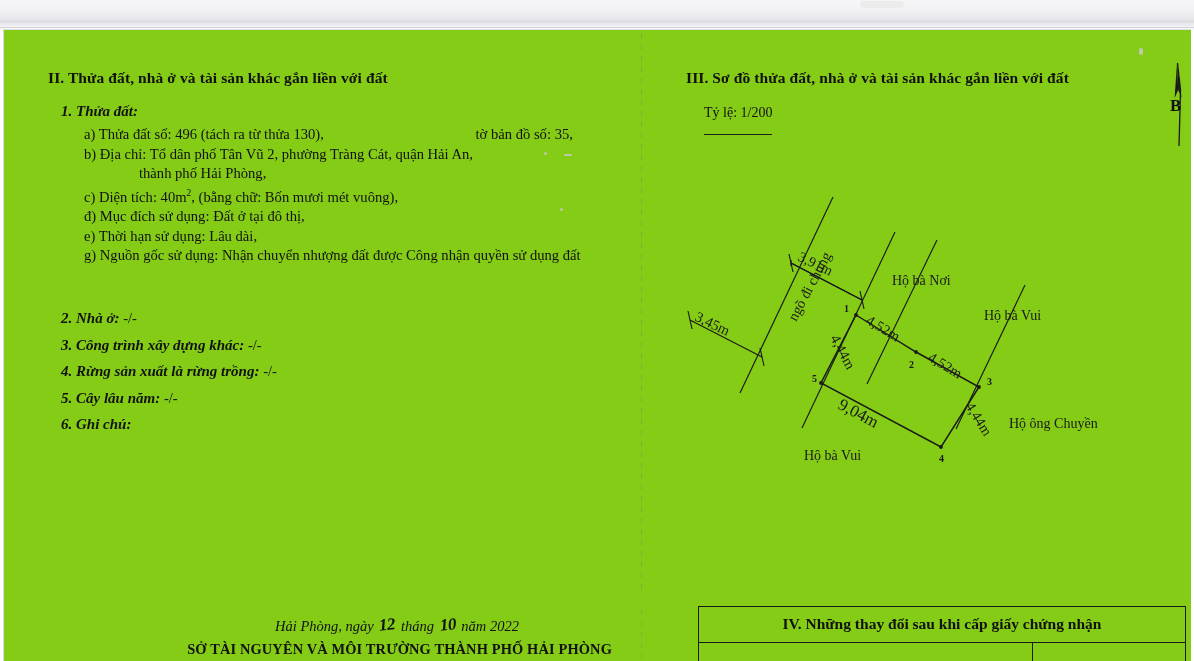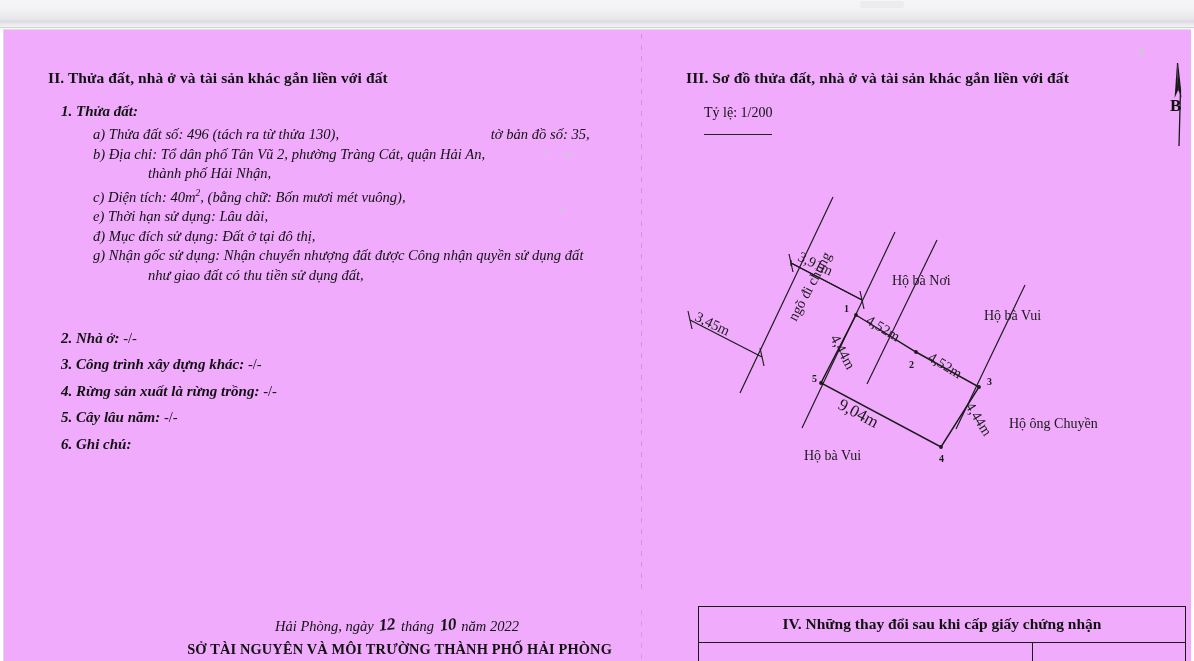--- a/index.html
+++ b/index.html
@@ -37,21 +37,21 @@
     position: absolute;
     left: 0; top: 27px;
     width: 1194px; height: 1px;
     background: #d3d3d8;
   }
 
   #page {
     position: absolute;
     left: 3px; top: 29px;
     width: 1188px; height: 632px;
-    background: #f0abfc;
+    background: #84cc16;
     border-left: 1px solid #d9d9de;
     border-top: 1px solid #dedee3;
     box-sizing: border-box;
     overflow: hidden;
   }
 
   
   .fold-line {
     position: absolute;
     left: 637px; top: 4px;
@@ -80,23 +80,22 @@
   }
   .sub-heading {
     font-weight: bold;
     font-style: italic;
     font-size: 15px;
     margin: 16px 0 5px 13px;
   }
   .item-line {
     font-size: 14.6px;
     line-height: 19.6px;
-    margin-left: 45px;
-    white-space: nowrap;
-    font-style: italic;
+    margin-left: 36px;
+    white-space: nowrap;
   }
   .item-line .indent2 {
     display: inline-block;
     padding-left: 55px;
   }
   .tab-field {
     display: inline-block;
     padding-left: 148px;
   }
   sup.sup-2 { font-size: 9.5px; vertical-align: super; }
@@ -253,45 +252,42 @@
       <span>496 (tách ra từ thửa 130),</span>
       <span class="tab-field">tờ bản đồ số:</span>
       <span>35,</span>
     </div>
 
     <div class="item-line">
       <span>b) Địa chỉ:</span>
       <span>Tổ dân phố Tân Vũ 2, phường Tràng Cát, quận Hải An,</span>
     </div>
     <div class="item-line">
-      <span class="indent2">thành phố Hải Nhận,</span>
+      <span class="indent2">thành phố Hải Phòng,</span>
     </div>
 
     <div class="item-line">
       <span>c) Diện tích:</span>
       <span>40m</span><sup class="sup-2">2</sup><span>, (bằng chữ: Bốn mươi mét vuông),</span>
     </div>
 
 
     <div class="item-line">
+      <span>đ) Mục đích sử dụng:</span>
+      <span>Đất ở tại đô thị,</span>
+    </div>
+
+    <div class="item-line">
       <span>e) Thời hạn sử dụng:</span>
       <span>Lâu dài,</span>
     </div>
 
     <div class="item-line">
-      <span>đ) Mục đích sử dụng:</span>
-      <span>Đất ở tại đô thị,</span>
-    </div>
-
-    <div class="item-line">
-      <span>g) Nhận gốc sử dụng:</span>
+      <span>g) Nguồn gốc sử dụng:</span>
       <span>Nhận chuyển nhượng đất được Công nhận quyền sử dụng đất</span>
-    </div>
-    <div class="item-line">
-      <span class="indent2">như giao đất có thu tiền sử dụng đất,</span>
     </div>
 
     <div id="numbered-block">
       <div class="numbered">
         <span>2.</span>
         <span>Nhà ở:</span>
         <span class="val">-/-</span>
       </div>
       <div class="numbered">
         <span>3.</span>

